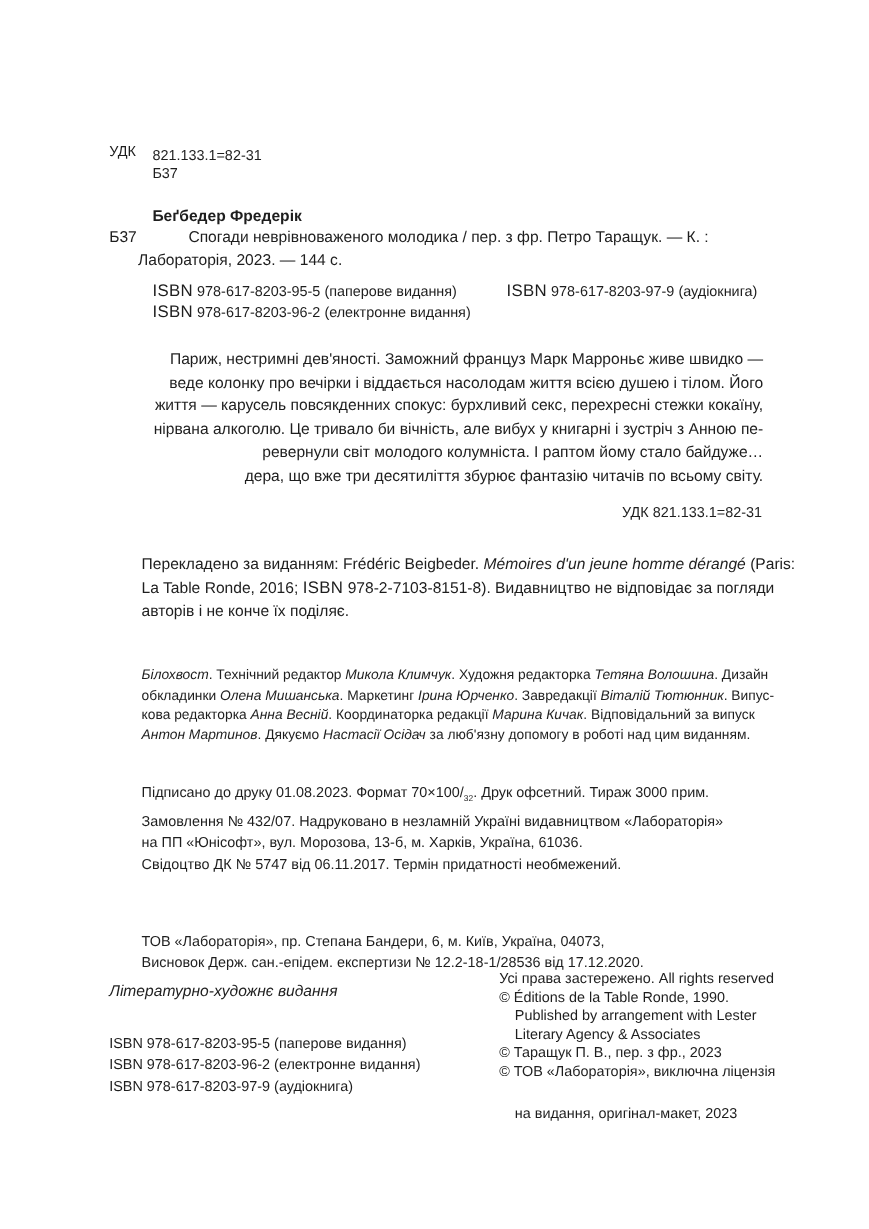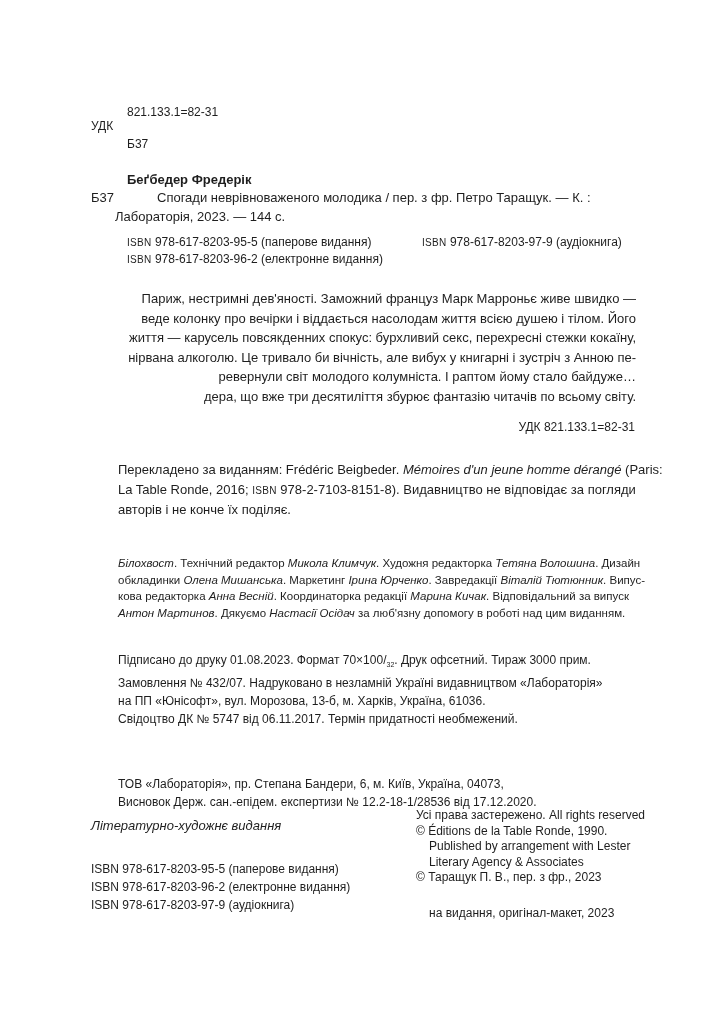--- a/index.html
+++ b/index.html
@@ -4,29 +4,29 @@
 <style>
   html, body { margin:0; padding:0; background:#fff; }
   body { width:724px; height:1024px; position:relative; overflow:hidden;
          font-family:"Liberation Sans", "DejaVu Sans", sans-serif; color:#1e1e1e; }
   .abs { position:absolute; }
   .t13 { font-size:13px; line-height:17px; }
   .t12 { font-size:12px; line-height:16px; }
   .t11 { font-size:11.5px; line-height:16.5px; }
   .b { font-weight:bold; }
   .i { font-style:italic; }
-  .sc { font-size:10px; letter-spacing:0.3px;margin-top:36px; }
+  .sc { font-size:14px; letter-spacing:0.3px;margin-top:36px; }
   .line { white-space:nowrap; }
   sub { font-size:7px; }
 </style>
 </head>
 <body>
 
 <div class="abs t12" style="left:91px;top:118px;">УДК</div>
-<div class="abs t12" style="left:127px;top:104px;text-align:right;">821.133.1=82-31</div>
+<div class="abs t12" style="left:127px;top:121px;text-align:right;">821.133.1=82-31</div>
 <div class="abs t12" style="left:127px;top:136px;">Б37</div>
 
 <div class="abs t13 b" style="left:127px;top:171px;">Беґбедер Фредерік</div>
 <div class="abs t13" style="left:91px;top:189px;">Б37</div>
 <div class="abs t13 line" style="left:157px;top:189px;">Спогади неврівноваженого молодика / пер. з фр. Петро Таращук. — К. :</div>
 <div class="abs t13 line" style="left:115px;top:208px;">Лабораторія, 2023. — 144 с.</div>
 
 <div class="abs t12 line" style="left:127px;top:234px;">
   <span class="sc">ISBN</span> <span>978-617-8203-95-5 (паперове видання)</span>
 </div>
@@ -90,14 +90,15 @@
   <div class="line">ISBN 978-617-8203-96-2 (електронне видання)</div>
   <div class="line">ISBN 978-617-8203-97-9 (аудіокнига)</div>
 </div>
 
 <div class="abs t12" style="left:416px;top:808px;line-height:15.5px;">
   <div class="line">Усі права застережено. All rights reserved</div>
   <div class="line">© Éditions de la Table Ronde, 1990.</div>
   <div class="line" style="padding-left:13px;">Published by arrangement with Lester</div>
   <div class="line" style="padding-left:13px;">Literary Agency &amp; Associates</div>
   <div class="line">© Таращук П. В., пер. з фр., 2023</div>
+  <div class="line">© ТОВ «Лабораторія», виключна ліцензія</div>
   <div class="line" style="padding-left:13px;margin-top:20px;">на видання, оригінал-макет, 2023</div>
 </div>
 
 </body></html>

